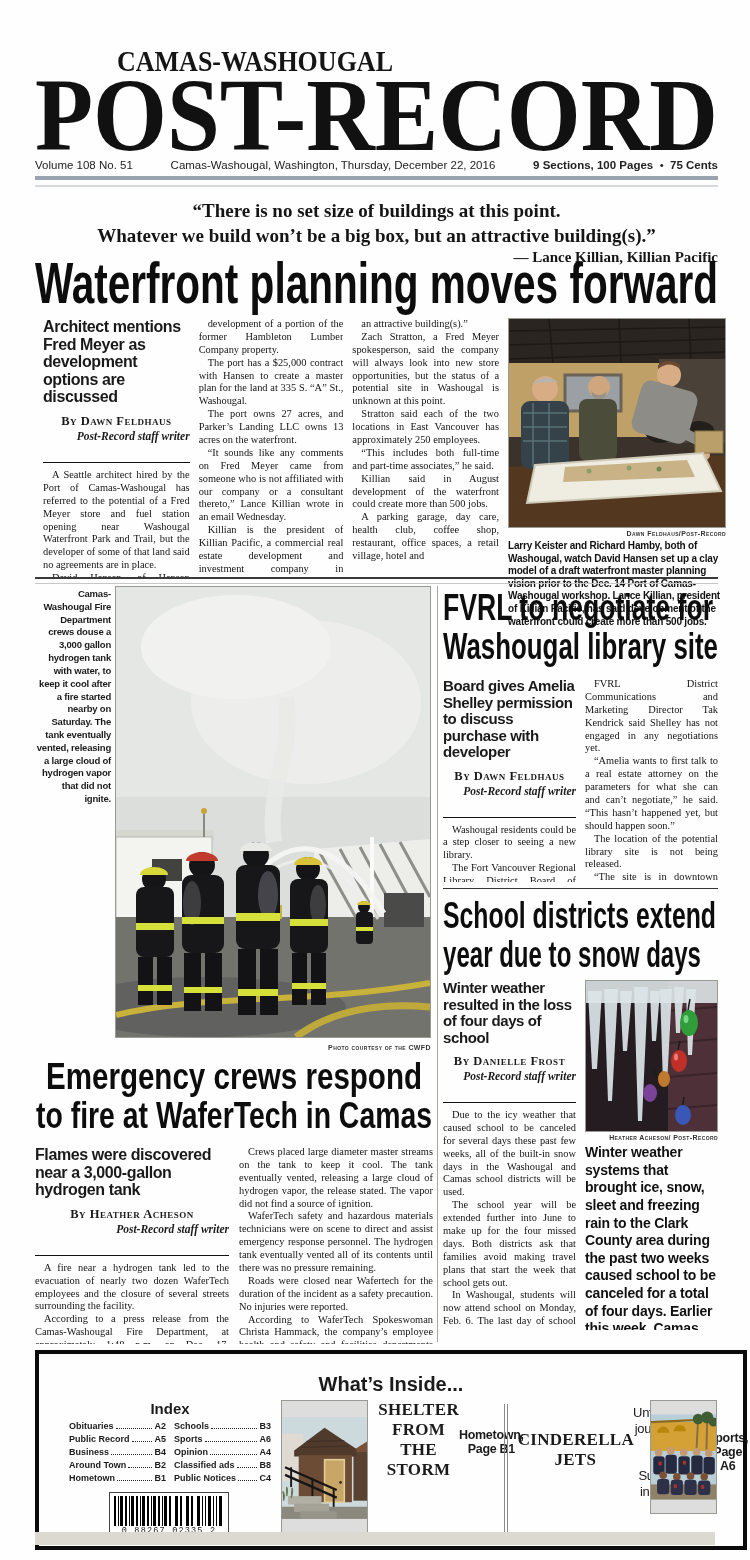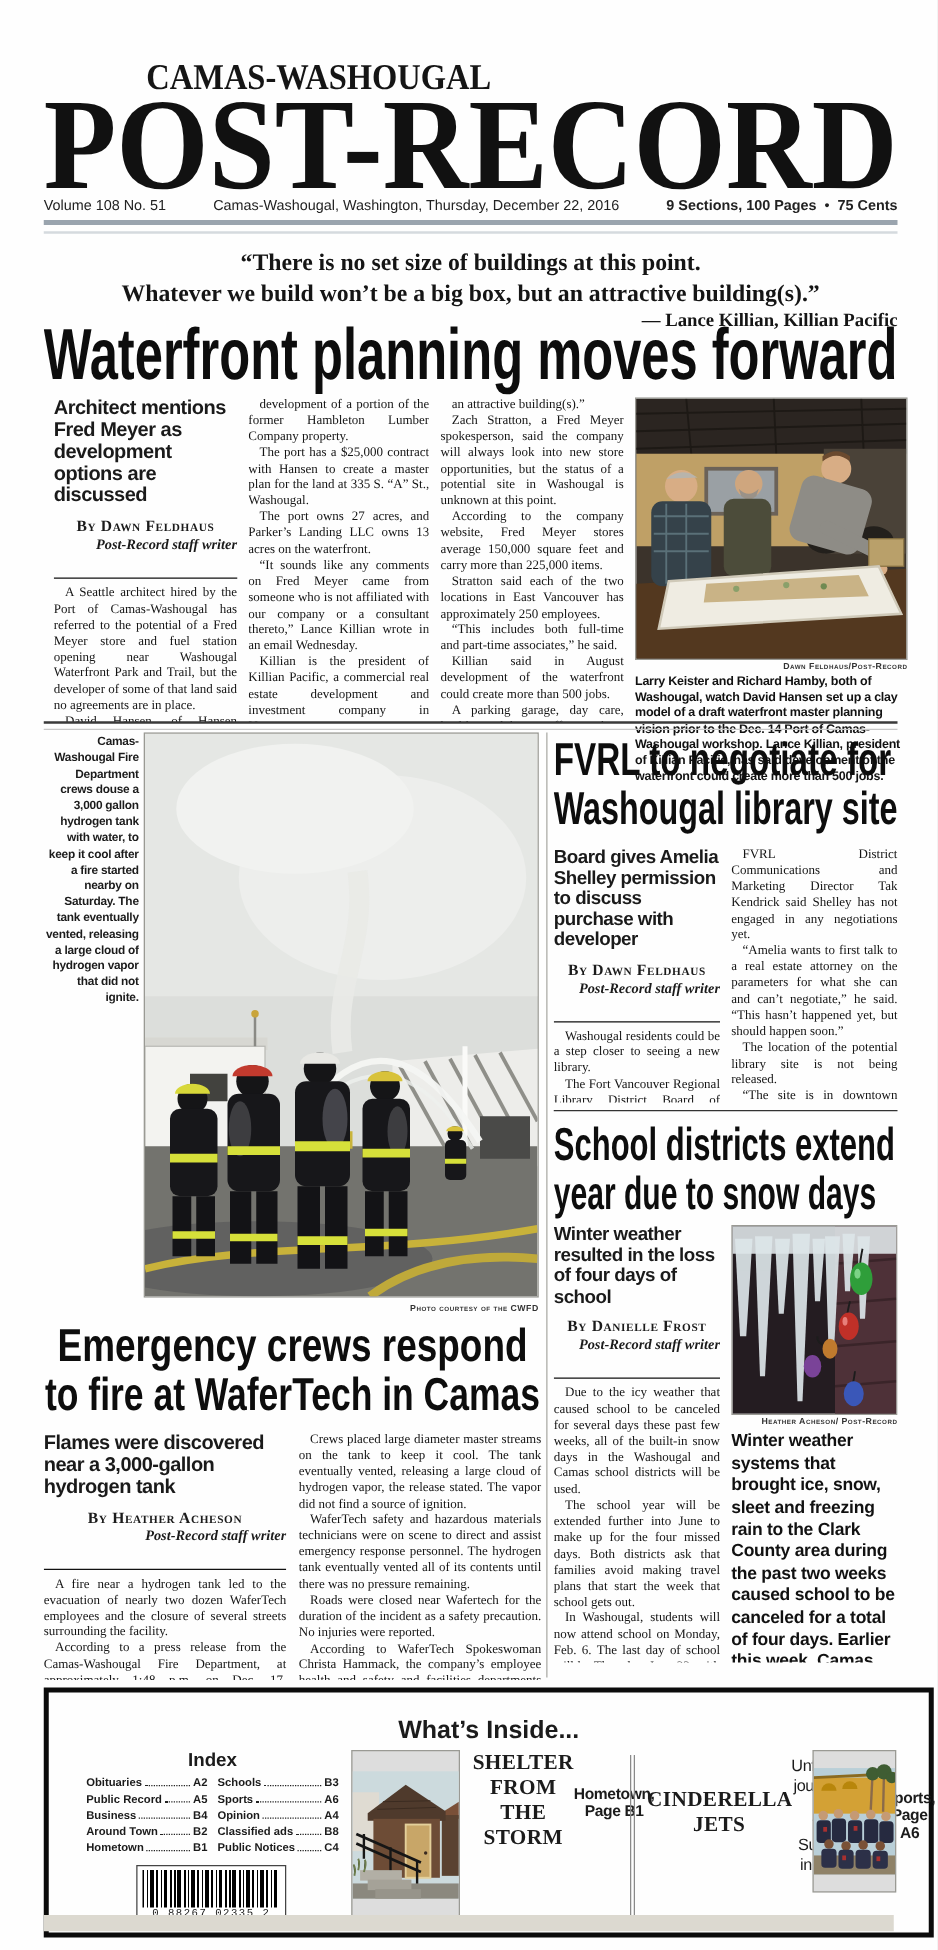--- a/index.html
+++ b/index.html
@@ -131,21 +131,20 @@
         <p>development of a portion of the former Hambleton Lumber Company property.</p>
         <p>The port has a $25,000 contract with Hansen to create a master plan for the land at 335 S. “A” St., Washougal.</p>
         <p>The port owns 27 acres, and Parker’s Landing LLC owns 13 acres on the waterfront.</p>
         <p>“It sounds like any comments on Fred Meyer came from someone who is not affiliated with our company or a consultant thereto,” Lance Killian wrote in an email Wednesday.</p>
         <p>Killian is the president of Killian Pacific, a commercial real estate development and investment company in Vancouver.</p>
       </div>
     <div class="wf-c3">
       <div class="body">
           <p>an attractive building(s).”</p>
           <p>Zach Stratton, a Fred Meyer spokesperson, said the company will always look into new store opportunities, but the status of a potential site in Washougal is unknown at this point.</p>
-          <p>According to the company website, Fred Meyer stores average 150,000 square feet and carry more than 225,000 items.</p>
           <p>Stratton said each of the two locations in East Vancouver has approximately 250 employees.</p>
           <p>“This includes both full-time and part-time associates,” he said.</p>
           <p>Killian said in August development of the waterfront could create more than 500 jobs.</p>
           <p>A parking garage, day care, health club, coffee shop, restaurant, office spaces, a retail village, hotel and</p>
         </div>
 
     </div>
     <div class="wf-c4">
       <svg class="photo" width="216" height="208" viewBox="0 0 216 208">
         <rect width="216" height="208" fill="#3b332b"></rect>

